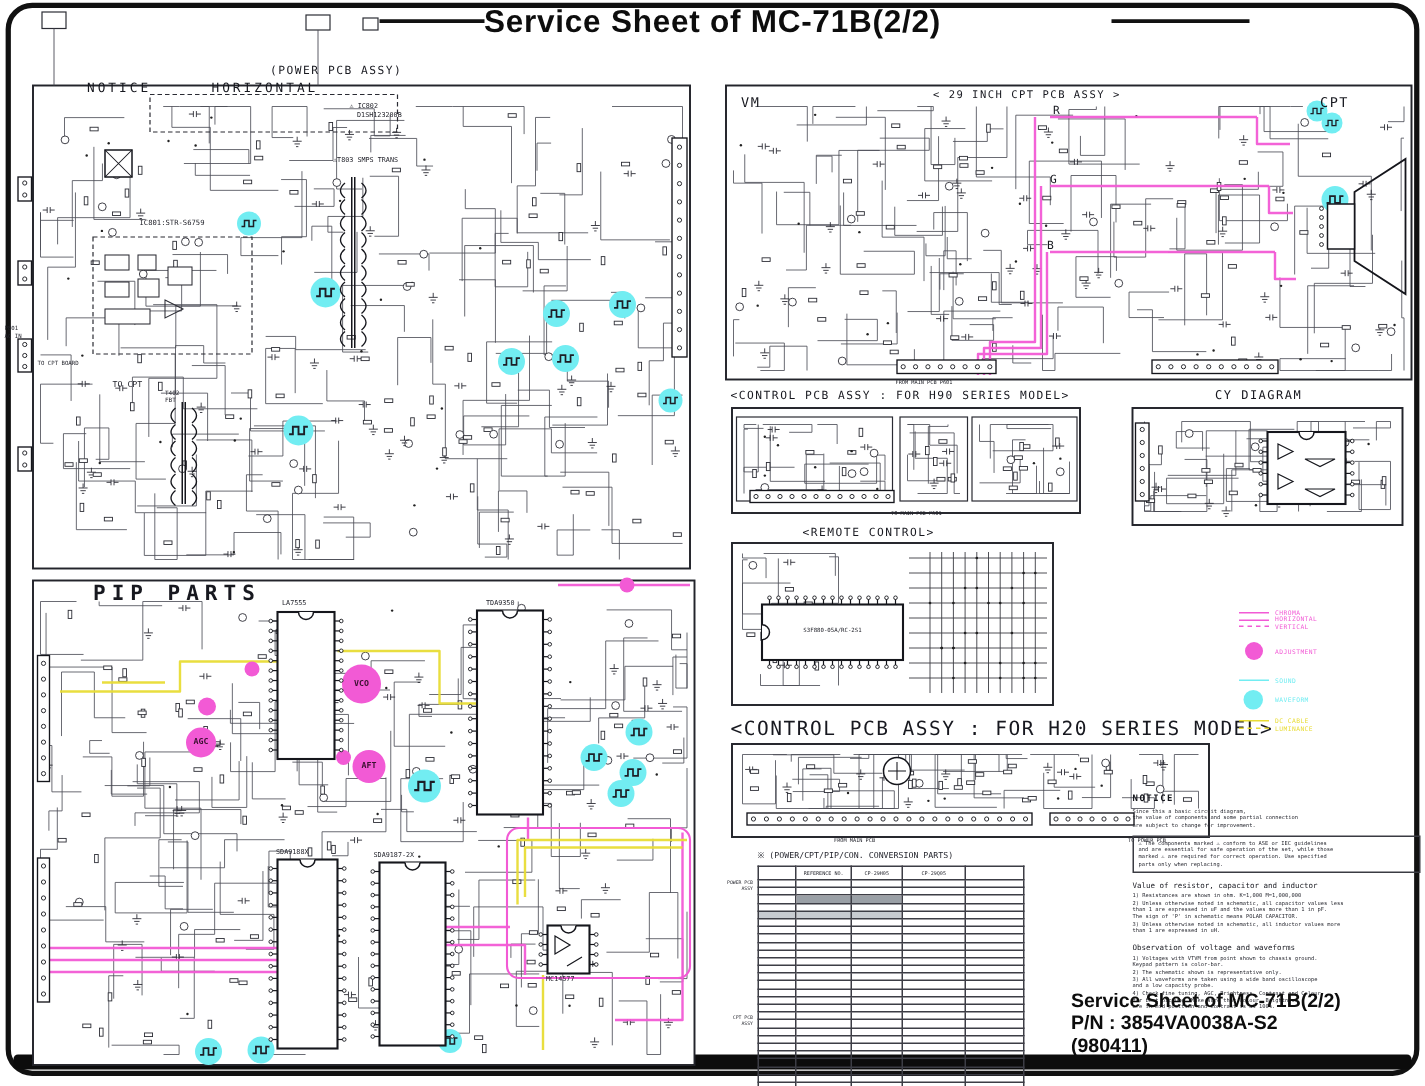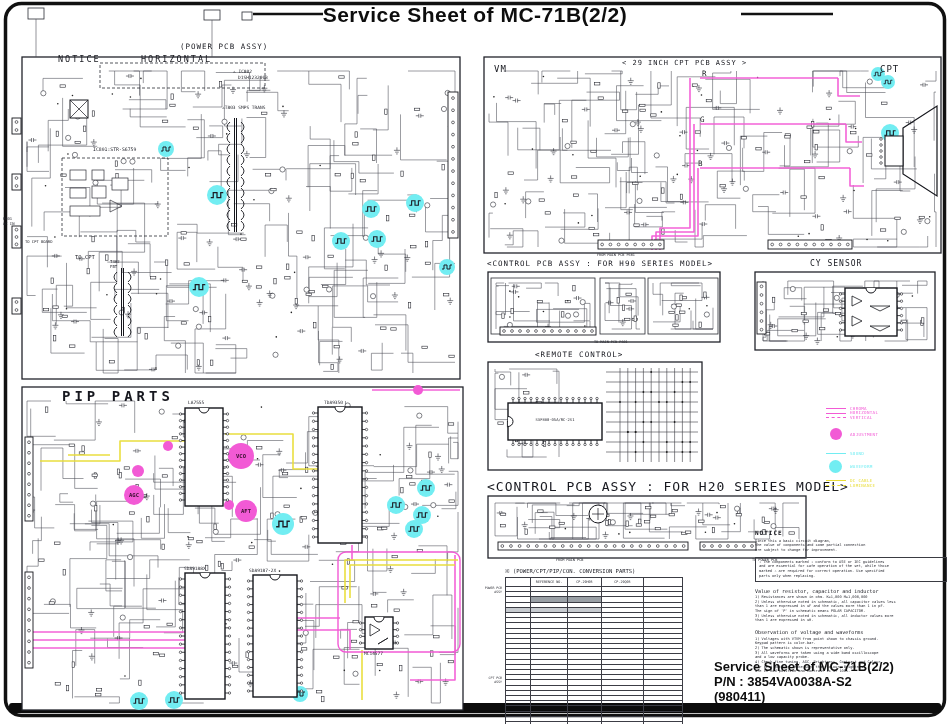--- a/index.html
+++ b/index.html
@@ -1793,21 +1793,21 @@
 
   <div class="lbl seclab" style="left:494px;top:64px;font-size:9px;">VM</div>
   <div class="lbl seclab" style="left:880px;top:64px;font-size:9px;">CPT</div>
   <div class="lbl seclab" style="left:702px;top:70px;font-size:7.5px;">R</div>
   <div class="lbl seclab" style="left:700px;top:116px;font-size:7.5px;">G</div>
   <div class="lbl seclab" style="left:698px;top:160px;font-size:7.5px;">B</div>
   <div class="lbl tiny" style="left:597px;top:254px;font-size:3.5px;">FROM MAIN PCB P601</div>
 
   <div class="lbl seclab" style="left:487px;top:260px;font-size:7.5px;">&lt;CONTROL PCB ASSY : FOR H90 SERIES MODEL&gt;</div>
   <div class="lbl tiny" style="left:594px;top:341px;font-size:3.5px;">TO MAIN PCB P601</div>
-  <div class="lbl seclab" style="left:810px;top:260px;font-size:8px;">CY SENSOR</div>
+  <div class="lbl seclab" style="left:810px;top:260px;font-size:8px;">CY DIAGRAM</div>
   <div class="lbl seclab" style="left:487px;top:351px;font-size:7.5px;margin-left:48px;">&lt;REMOTE CONTROL&gt;</div>
   <div class="lbl tiny" style="left:512px;top:418px;width:86px;text-align:center;font-size:3.8px;">S3F880-05A/RC-2S1</div>
   <div class="lbl seclab" style="left:487px;top:480px;font-size:13px;">&lt;CONTROL PCB ASSY : FOR H20 SERIES MODEL&gt;</div>
   <div class="lbl tiny" style="left:556px;top:559px;font-size:3.5px;">FROM MAIN PCB</div>
   <div class="lbl tiny" style="left:752px;top:559px;font-size:3.5px;">TO POWER PCB</div>
 
   <div class="lbl seclab" style="left:62px;top:389px;font-size:14px;font-weight:bold;letter-spacing:4px;">PIP PARTS</div>
   <div class="lbl tiny" style="left:188px;top:400px;font-size:4.5px;">LA7555</div>
   <div class="lbl tiny" style="left:324px;top:400px;font-size:4.5px;">TDA9350</div>
   <div class="lbl tiny" style="left:184px;top:566px;font-size:4.5px;">SDA9188X</div>

